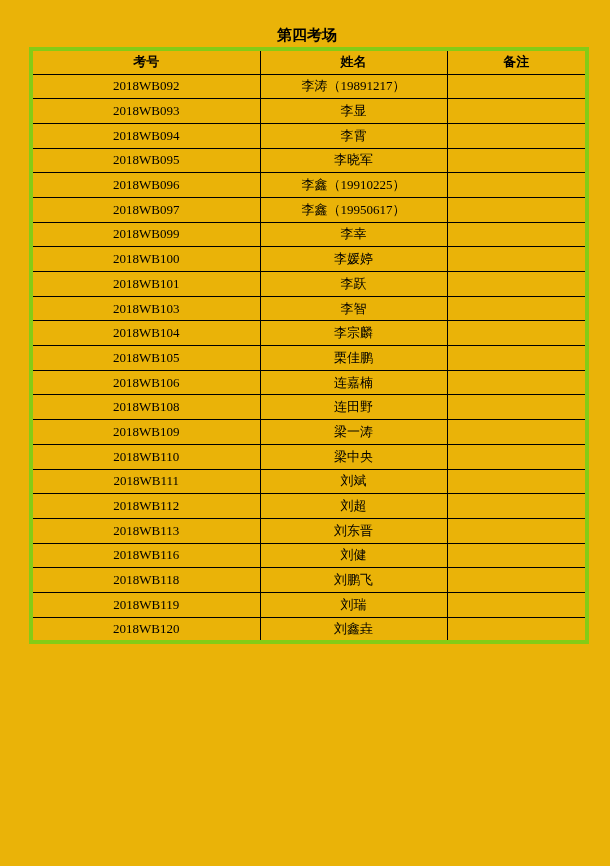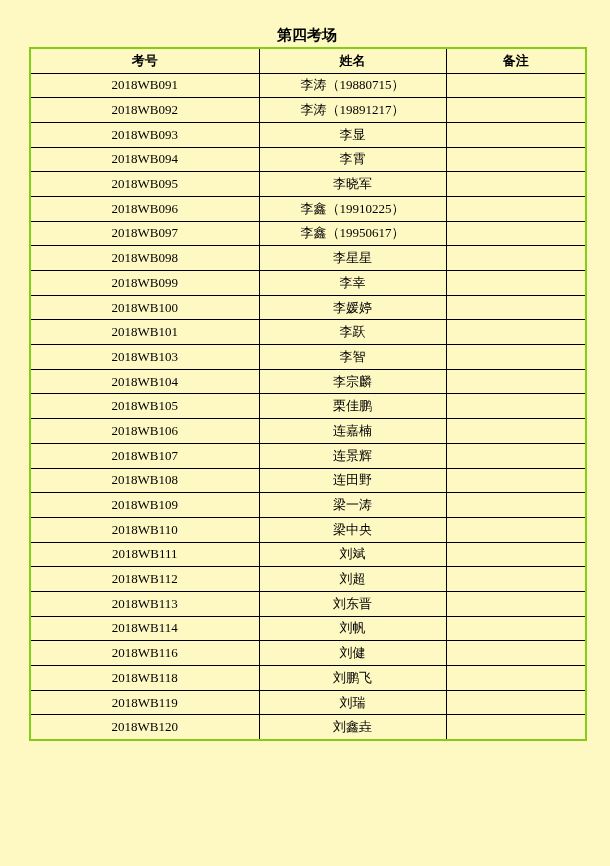--- a/index.html
+++ b/index.html
@@ -6,38 +6,38 @@
   html, body {
     width: 610px;
     background: #ffffff;
     font-family: "Liberation Serif", "DejaVu Serif", serif;
     color: #000000;
   }
   .page {
     position: relative;
     width: 610px;
     height: 866px;
-    background: #fef9c3;
+    background: #eab308;
     padding-top: 26px;
     overflow: hidden;
   }
   .doc-title {
     width: 556px;
     margin: 0 0 3px 29px;
     text-align: center;
     font-size: 15px;
     font-weight: bold;
     line-height: 18px;
   }
   table.roster {
     margin-left: 29px;
     width: 556px;
     border-collapse: collapse;
     table-layout: fixed;
-    border: 2px solid #84cc16;
+    border: 4px solid #84cc16;
   }
   col.c-examno { width: 229px; }
   col.c-name   { width: 187px; }
   col.c-note   { width: 140px; }
   .roster th, .roster td {
     border: 1px solid #000000;
     text-align: center;
     vertical-align: middle;
     font-size: 13px;
     overflow: hidden;
@@ -65,25 +65,20 @@
       <col class="c-note">
     </colgroup>
     <thead>
       <tr>
         <th>考号</th>
         <th>姓名</th>
         <th>备注</th>
       </tr>
     </thead>
     <tbody id="roster-body">
-  <tr>
-    <td>2018WB091</td>
-    <td>李涛（19880715）</td>
-    <td></td>
-  </tr>
 
   <tr>
     <td>2018WB092</td>
     <td>李涛（19891217）</td>
     <td></td>
   </tr>
 
   <tr>
     <td>2018WB093</td>
     <td>李显</td>
@@ -107,25 +102,20 @@
     <td>李鑫（19910225）</td>
     <td></td>
   </tr>
 
   <tr>
     <td>2018WB097</td>
     <td>李鑫（19950617）</td>
     <td></td>
   </tr>
 
-  <tr>
-    <td>2018WB098</td>
-    <td>李星星</td>
-    <td></td>
-  </tr>
 
   <tr>
     <td>2018WB099</td>
     <td>李幸</td>
     <td></td>
   </tr>
 
   <tr>
     <td>2018WB100</td>
     <td>李媛婷</td>
@@ -156,25 +146,20 @@
     <td>栗佳鹏</td>
     <td></td>
   </tr>
 
   <tr>
     <td>2018WB106</td>
     <td>连嘉楠</td>
     <td></td>
   </tr>
 
-  <tr>
-    <td>2018WB107</td>
-    <td>连景辉</td>
-    <td></td>
-  </tr>
 
   <tr>
     <td>2018WB108</td>
     <td>连田野</td>
     <td></td>
   </tr>
 
   <tr>
     <td>2018WB109</td>
     <td>梁一涛</td>
@@ -198,25 +183,20 @@
     <td>刘超</td>
     <td></td>
   </tr>
 
   <tr>
     <td>2018WB113</td>
     <td>刘东晋</td>
     <td></td>
   </tr>
 
-  <tr>
-    <td>2018WB114</td>
-    <td>刘帆</td>
-    <td></td>
-  </tr>
 
 
   <tr>
     <td>2018WB116</td>
     <td>刘健</td>
     <td></td>
   </tr>
 
 
   <tr>

